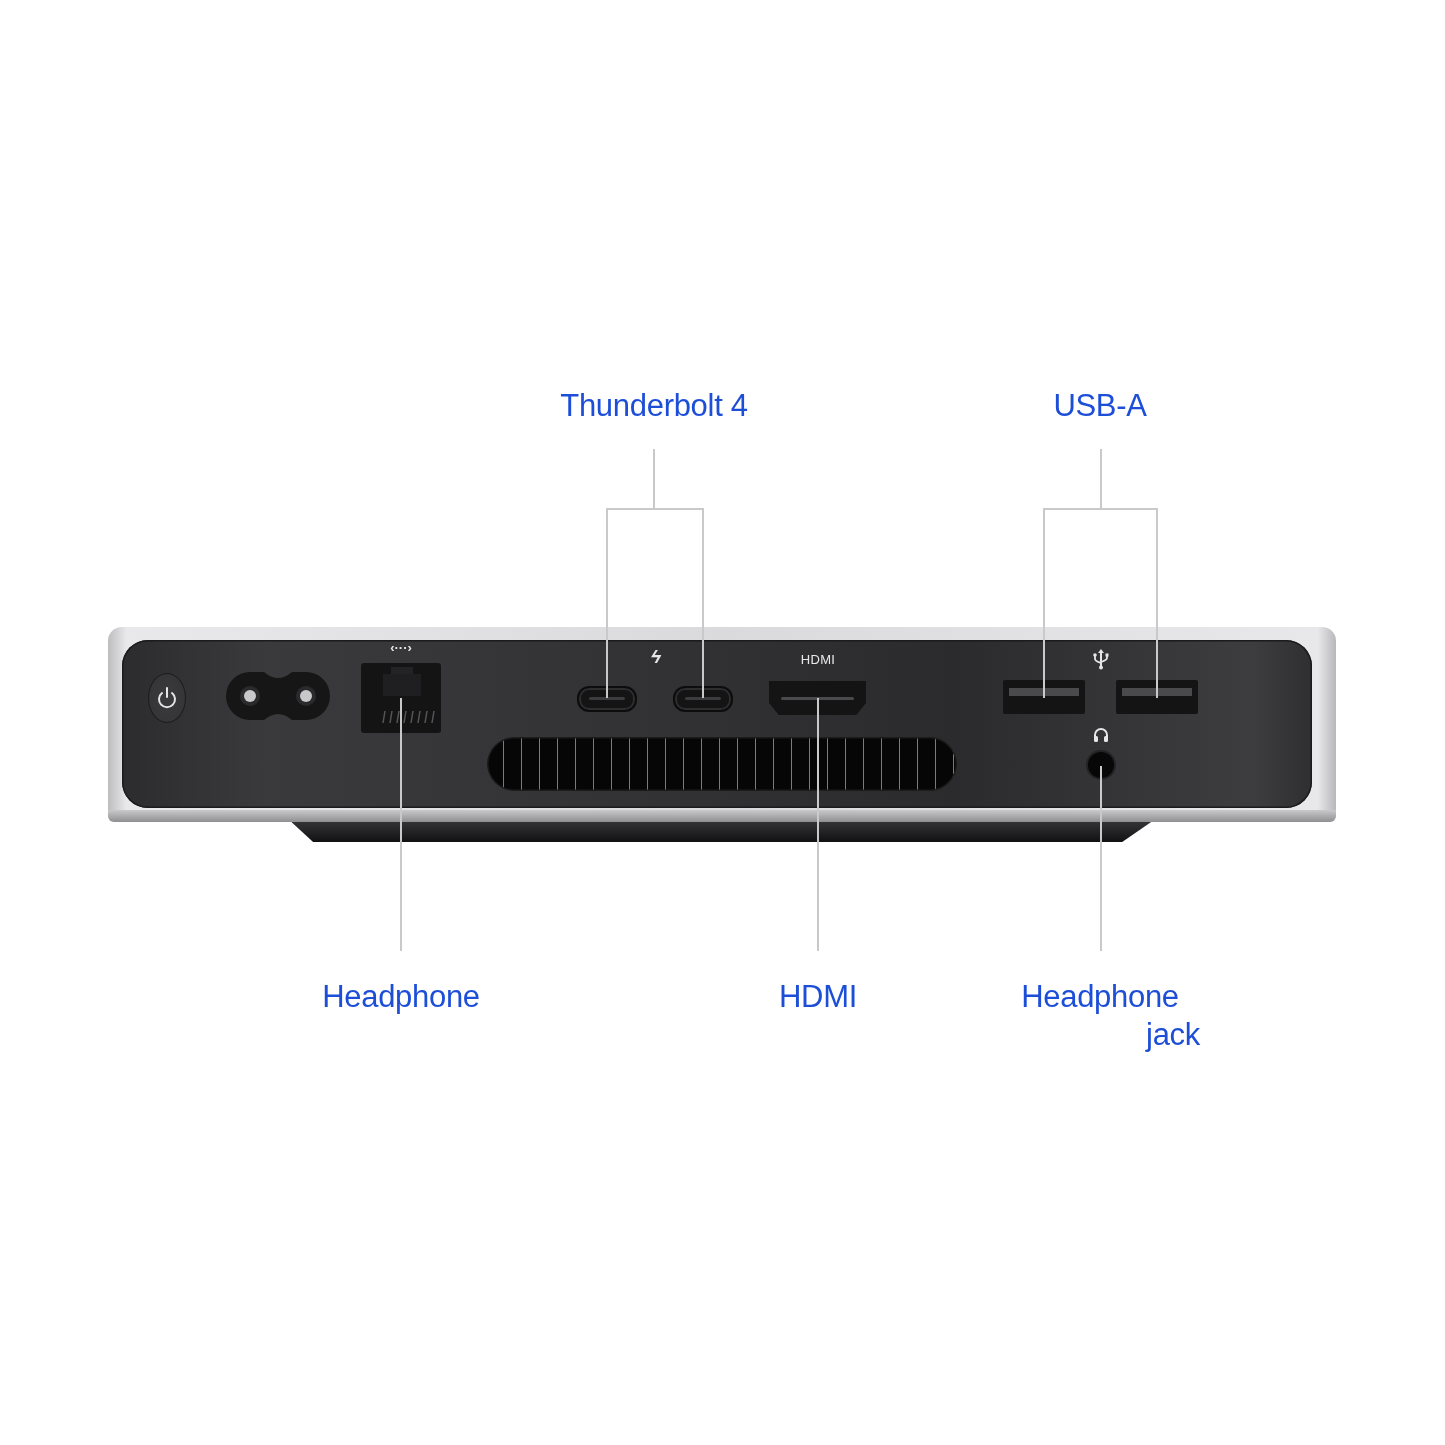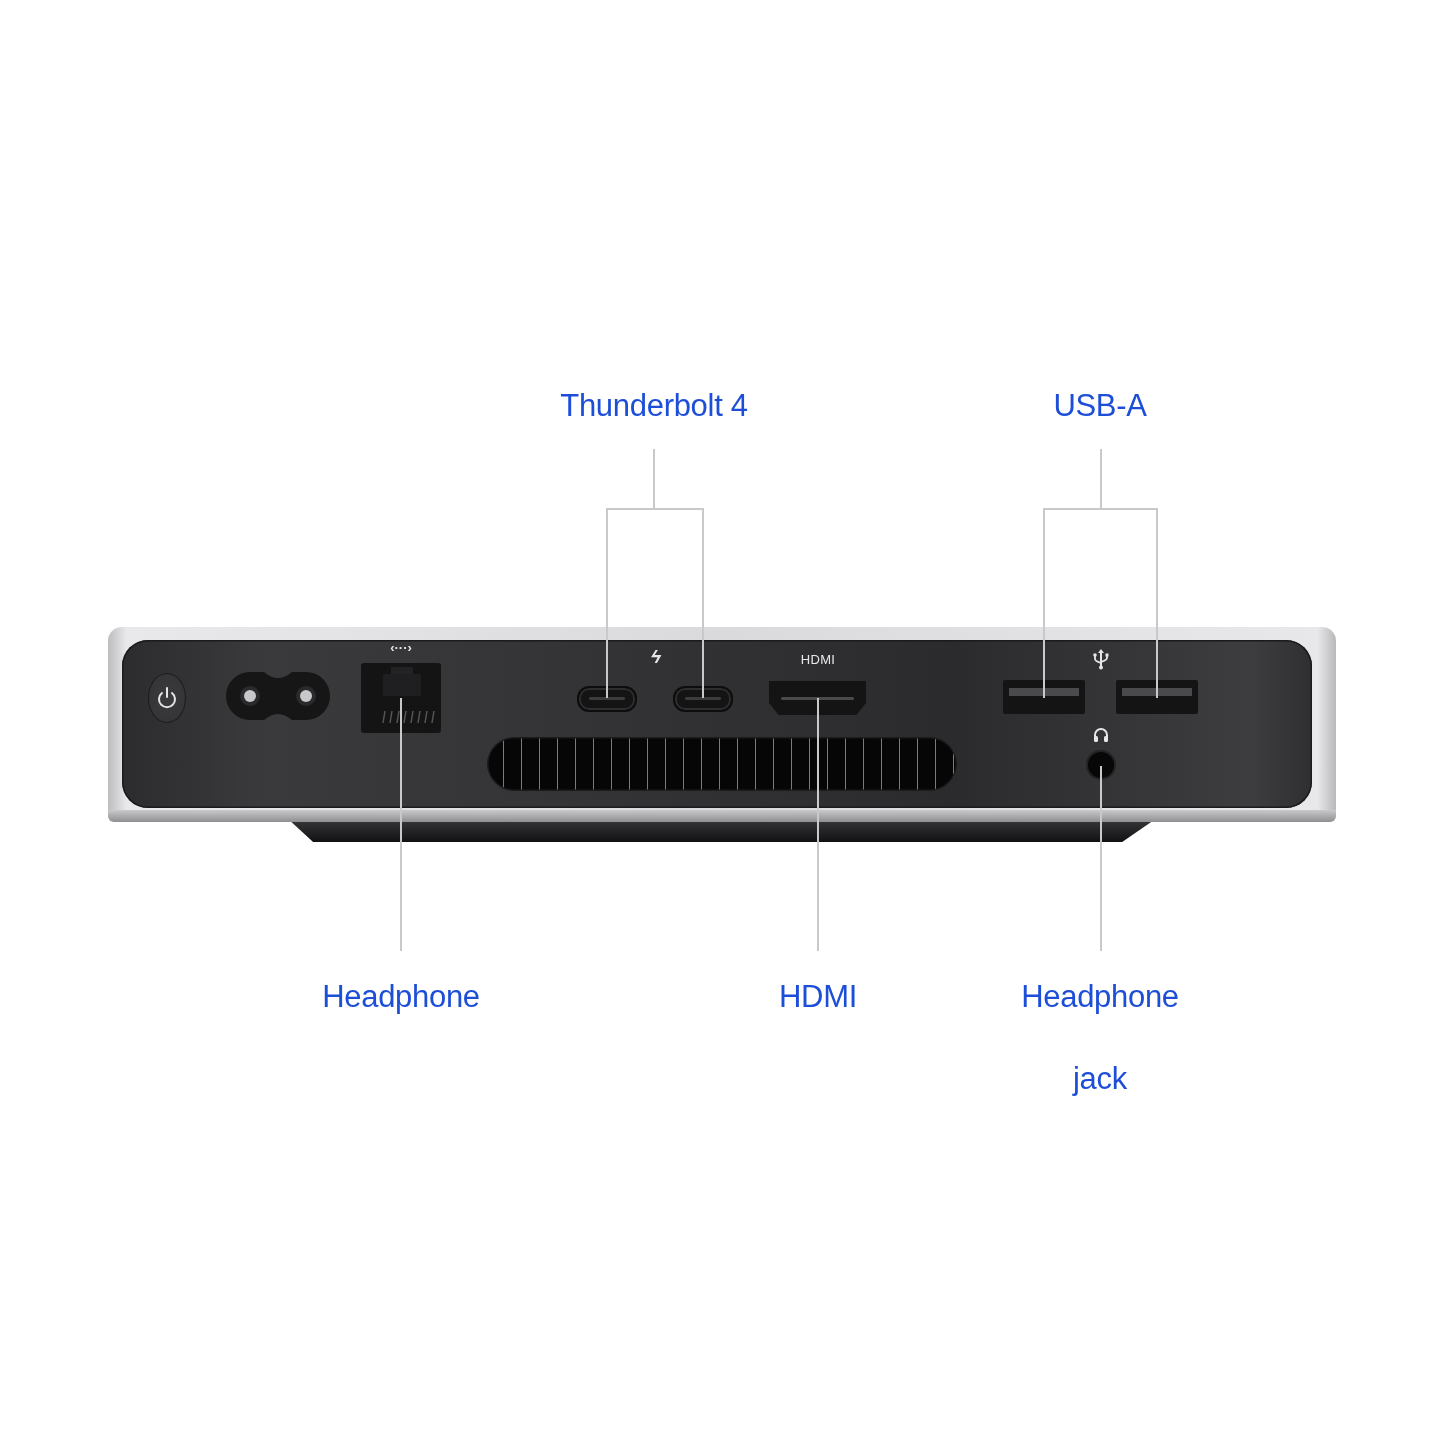--- a/index.html
+++ b/index.html
@@ -134,13 +134,13 @@
   <div class="port vent"></div>
 </div>
 
 <div class="line" style="left:400px; top:698px; width:1.5px; height:253px; z-index:5;"></div>
 <div class="line" style="left:817px; top:698px; width:1.5px; height:253px; z-index:5;"></div>
 <div class="line" style="left:1100px; top:766px; width:1.5px; height:185px; z-index:5;"></div>
 
 <div class="label" style="left:320px; top:978px; width:162px;">Headphone</div>
 <div class="label" style="left:760px; top:978px; width:116px;">HDMI</div>
 <div class="label" style="left:1000px; top:978px; width:200px;">Headphone</div>
-<div class="label" style="left:1000px; top:1060px; width:200px;">jack</div>
+<div class="label" style="left:1000px; top:1016px; width:200px;text-align:right;">jack</div>
 
 </body></html>

